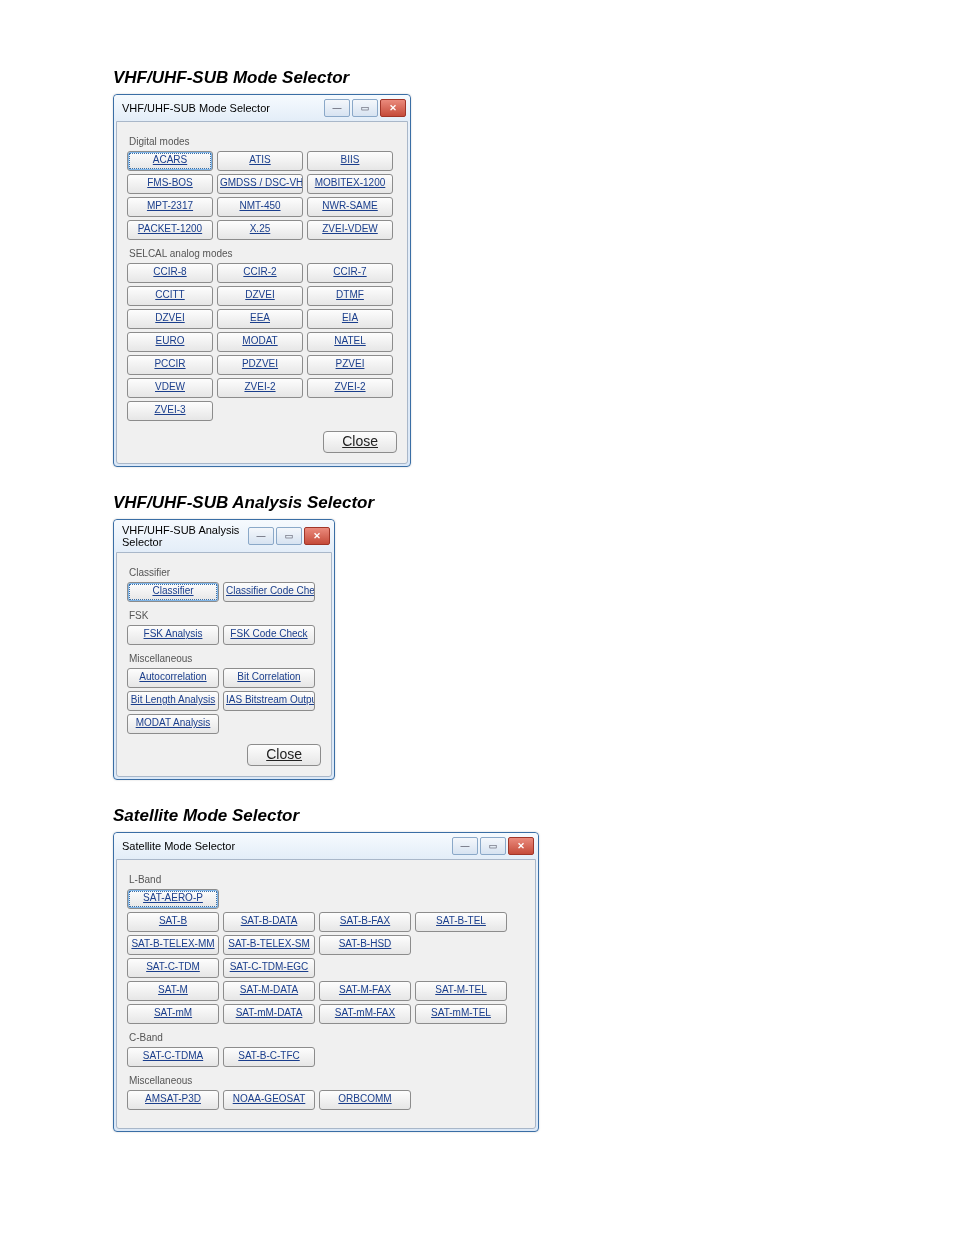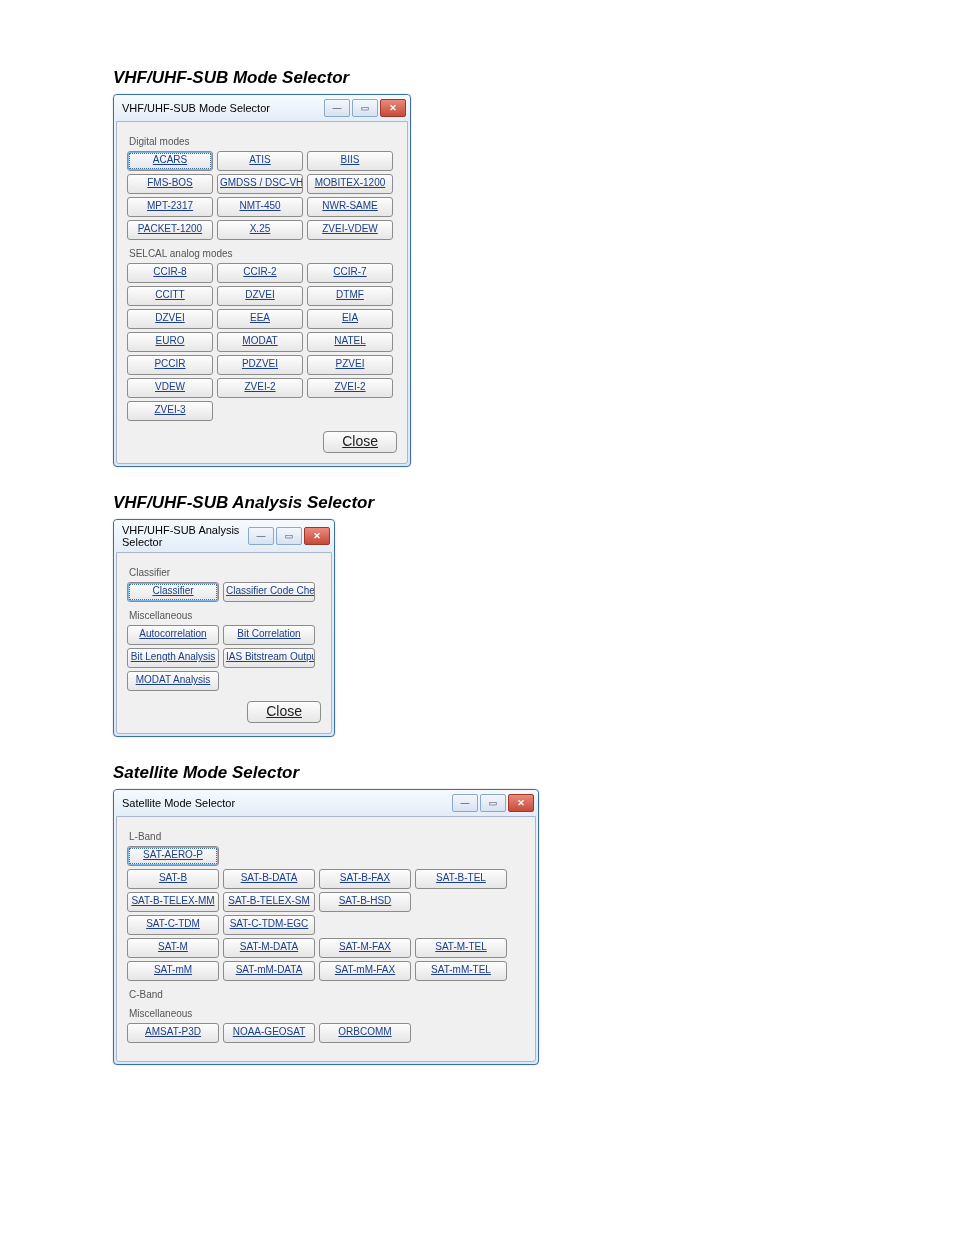--- a/index.html
+++ b/index.html
@@ -195,20 +195,27 @@
         <div class="win-btn">▭</div>
         <div class="win-btn close">✕</div>
       </div>
     </div>
     <div class="win-body">
       <div class="group">
         <div class="group-label">Classifier</div>
         <div class="btn-row">
           <div class="mode-btn focus">Classifier</div>
           <div class="mode-btn">Classifier Code Check</div>
+        </div>
+      </div>
+      <div class="group">
+        <div class="group-label">FSK</div>
+        <div class="btn-row">
+          <div class="mode-btn">FSK Analysis</div>
+          <div class="mode-btn">FSK Code Check</div>
         </div>
       </div>
       <div class="group">
         <div class="group-label">Miscellaneous</div>
         <div class="btn-row">
           <div class="mode-btn">Autocorrelation</div>
           <div class="mode-btn">Bit Correlation</div>
           <div class="mode-btn">Bit Length Analysis</div>
           <div class="mode-btn">IAS Bitstream Output</div>
           <div class="mode-btn">MODAT Analysis</div>
@@ -256,20 +263,24 @@
           <div class="mode-btn">SAT-M-FAX</div>
           <div class="mode-btn">SAT-M-TEL</div>
           <div class="mode-btn">SAT-mM</div>
           <div class="mode-btn">SAT-mM-DATA</div>
           <div class="mode-btn">SAT-mM-FAX</div>
           <div class="mode-btn">SAT-mM-TEL</div>
         </div>
       </div>
       <div class="group">
         <div class="group-label">C-Band</div>
+        <div class="btn-row">
+          <div class="mode-btn">SAT-C-TDMA</div>
+          <div class="mode-btn">SAT-B-C-TFC</div>
+        </div>
       </div>
       <div class="group">
         <div class="group-label">Miscellaneous</div>
         <div class="btn-row">
           <div class="mode-btn">AMSAT-P3D</div>
           <div class="mode-btn">NOAA-GEOSAT</div>
           <div class="mode-btn">ORBCOMM</div>
         </div>
       </div>
 

